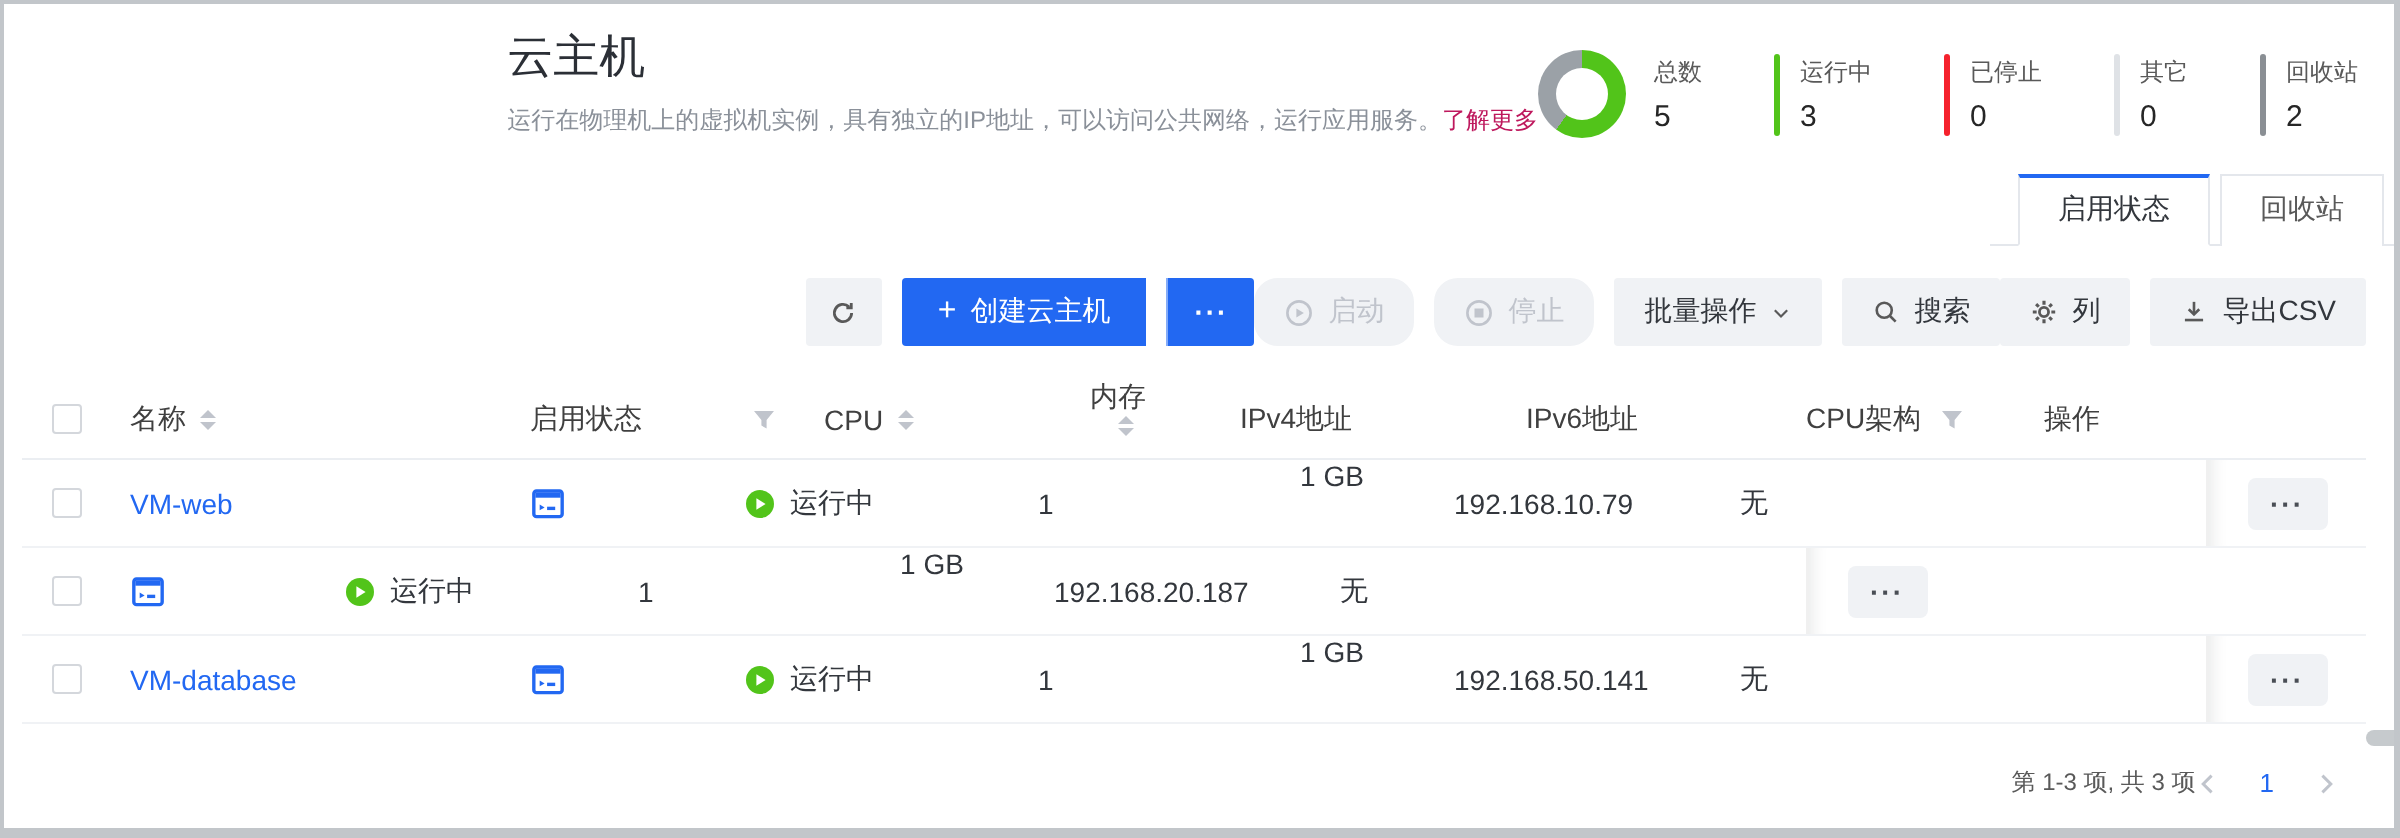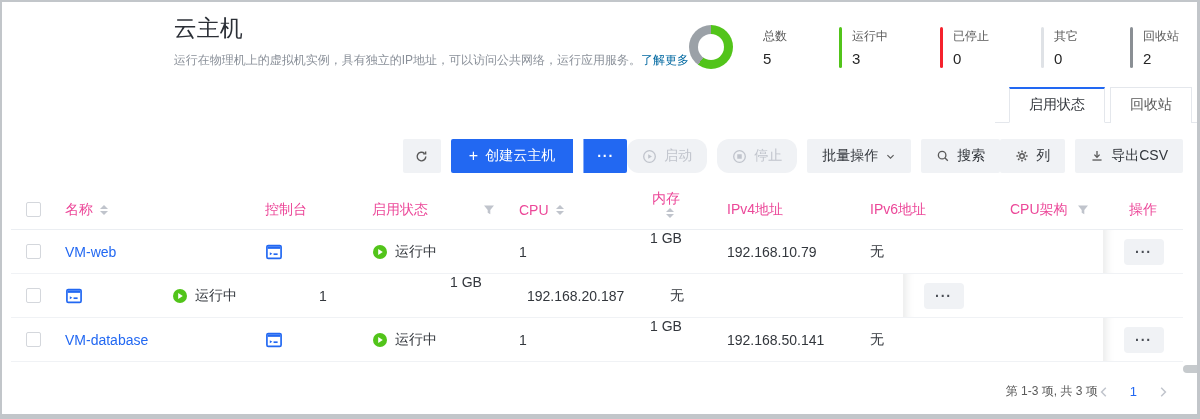--- a/index.html
+++ b/index.html
@@ -7,22 +7,22 @@
   body { font-family: "Liberation Sans", "DejaVu Sans", sans-serif; }
   .app {
     width: 1200px; height: 419px; background: #fff;
     border: 2px solid #c2c6ca; border-bottom-width: 5px; border-right-width: 3px;
     overflow: hidden; display: flex; flex-direction: column; position: relative; align-items: flex-end;
   }
   
   .header { display: flex; justify-content: space-between; padding: 13px 14px 0 14px; }
   .page-title { font-size: 23px; color: #2b2f36; font-weight: 500; line-height: 1.2; }
   .page-desc { margin-top: 9px; font-size: 12px; color: #8a9099; }
-  .link { color: #0369a1; text-decoration: none; cursor: pointer; }
-  .stats { display: flex; align-items: center; margin-top: 10px; padding-right: 4px; gap: 16px; }
+  .link { color: #be185d; text-decoration: none; cursor: pointer; }
+  .stats { display: flex; align-items: center; margin-top: 10px; padding-right: 4px; }
   .donut { width: 44px; height: 44px; border-radius: 50%;
     background: conic-gradient(#52c41a 0 216deg, #9ba1a7 216deg 360deg);
     position: relative; margin-right: 14px; }
   .donut::after { content:""; position:absolute; inset:9px; background:#fff; border-radius:50%; }
   .stat { display: flex; align-items: stretch; margin-left: 36px; }
   .stat.first { margin-left: 0; }
   .stat .vbar { width: 3px; border-radius: 2px; margin-right: 10px; }
   .vbar.green { background: #52c41a; }
   .vbar.red { background: #f5222d; }
   .vbar.light { background: #dfe2e6; }
@@ -49,21 +49,21 @@
   .btn-group { display: inline-flex; }
   .btn-blue { background: #2268f2; color: #fff; }
   .btn-blue.main { border-radius: 2px 0 0 2px; padding: 0 18px; }
   .btn-blue.more { border-radius: 0 2px 2px 0; padding: 0 13px; border-left: 1px solid rgba(255,255,255,0.45); font-weight: bold; letter-spacing: 1px; }
   .spacer { margin-left: auto; }
   .plus-glyph { font-size: 16px; line-height: 1; }
   .ico { display: inline-block; vertical-align: middle; }
   
   .table { margin-top: 17px; padding: 0 14px; }
   .tr { display: flex; align-items: center; }
-  .thead { height: 40px; color: #ec4899; font-size: 14px; border-bottom: 1px solid #ebeef2; }
+  .thead { height: 40px; color: #404040; font-size: 14px; border-bottom: 1px solid #ebeef2; }
   .row { height: 44px; color: #33373d; font-size: 14px; border-bottom: 1px solid #f0f2f5; }
   .c { display: flex; align-items: center; height: 100%; }
   .col-check { width: 44px; justify-content: center; }
   .col-name { width: 200px; padding-left: 10px; }
   .col-console { width: 107px; padding-left: 10px; }
   .col-status { width: 147px; padding-left: 10px; }
   .col-cpu { width: 96px; padding-left: 10px; }
   .col-mem { width: 112px; padding-left: 10px; flex-direction: column; }
   .col-ipv4 { width: 143px; padding-left: 10px; }
   .col-ipv6 { width: 140px; padding-left: 10px; }
@@ -215,23 +215,20 @@
       <div class="c col-check">
           <span class="checkbox"></span>
         </div>
       <div class="c col-name">
         <span>名称</span>
         <span class="sorter">
             <i class="up"></i>
             <i class="dn"></i>
           </span>
       </div>
-      <div class="c col-console">
-          <span>控制台</span>
-        </div>
       <div class="c col-status">
         <span>启用状态</span>
         <svg class="funnel" width="12" height="12" viewBox="0 0 12 12">
             <path d="M1 1.5h10L7.3 6v4.2L4.7 8.8V6z" fill="#c0c4cc"></path>
           </svg>
       </div>
       <div class="c col-cpu">
         <span>CPU</span>
         <span class="sorter">
             <i class="up"></i>

